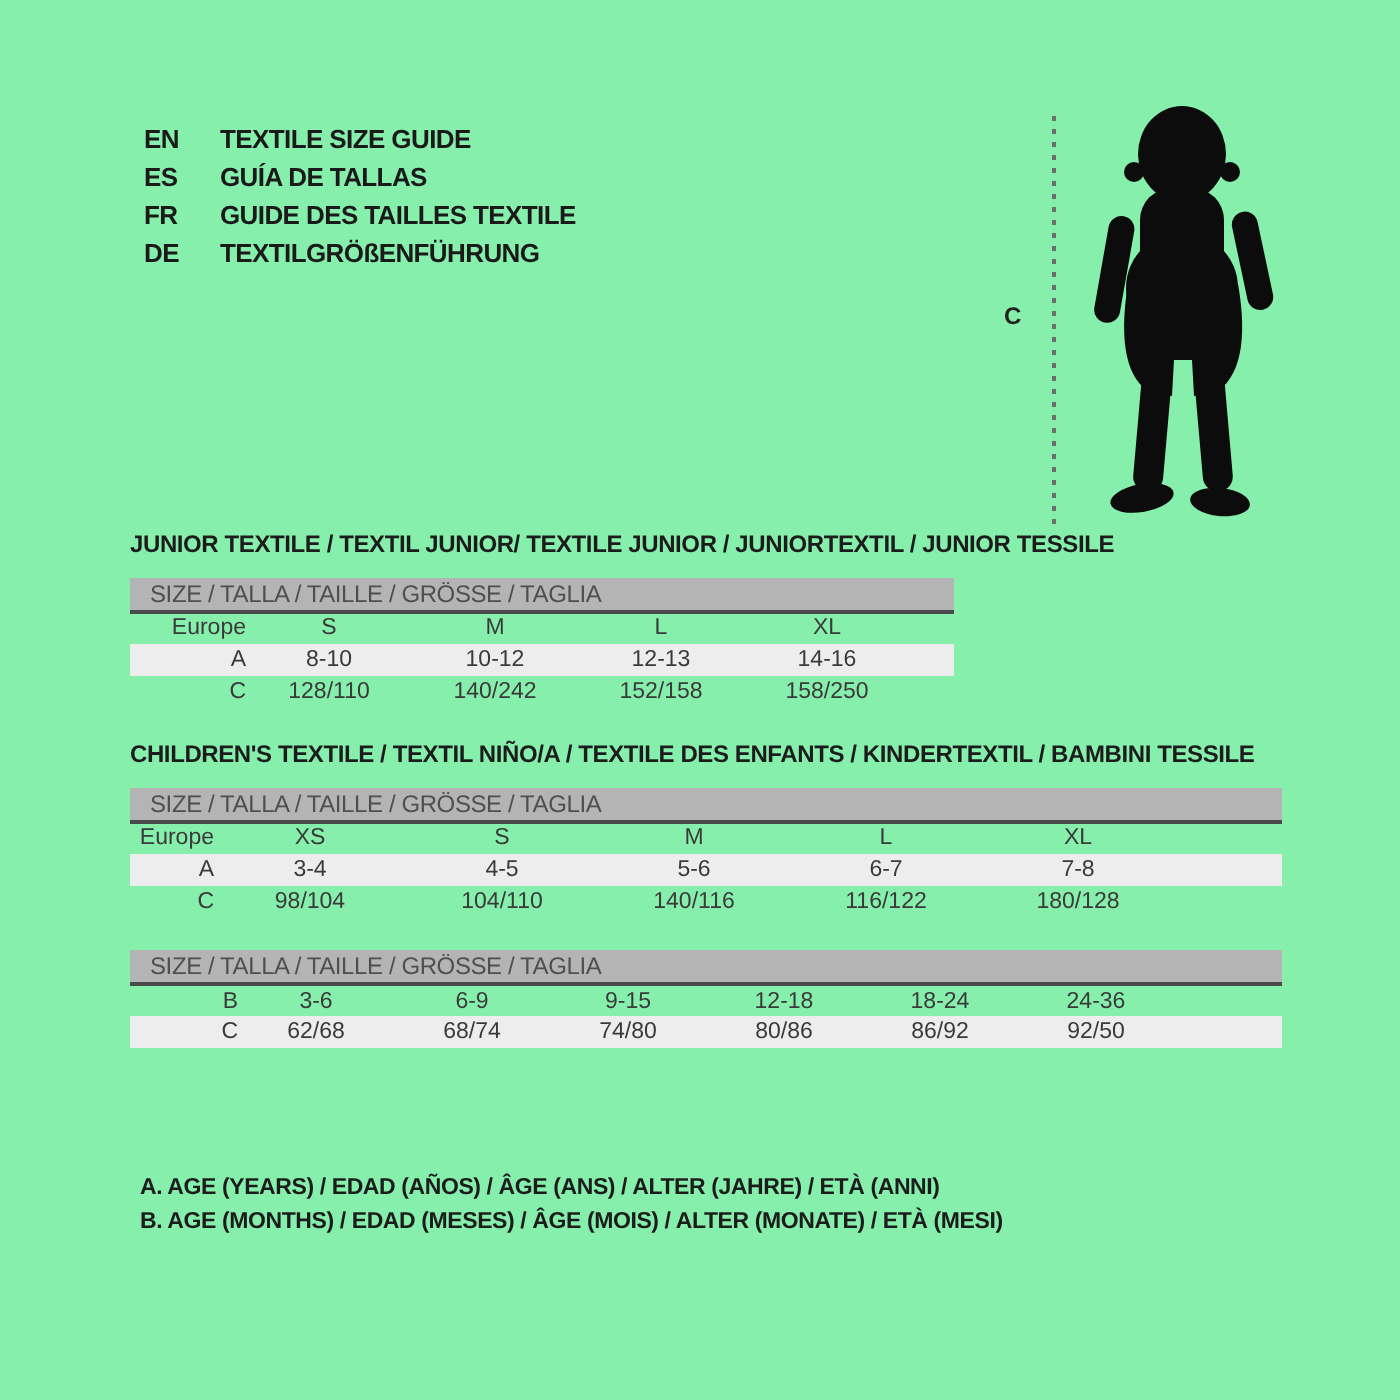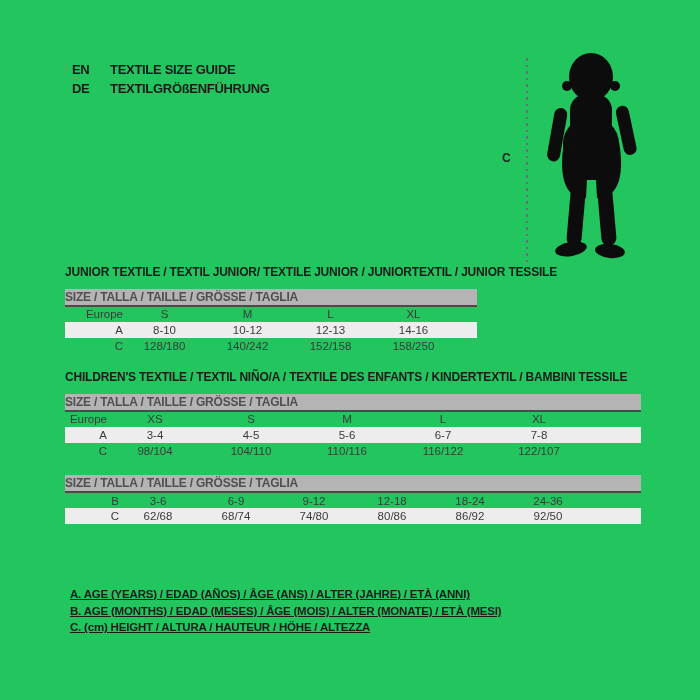--- a/index.html
+++ b/index.html
@@ -1,18 +1,18 @@
 <!DOCTYPE html>
 <html style="--c-bar: #b4b4b4; --c-shade: #ededed; --c-bartext: #4f4f4f; --c-text: #1a1a1a;"><head>
 <meta charset="utf-8">
 <style>
   * { margin:0; padding:0; box-sizing:border-box; }
   html,body { background:#fff; }
   .page {
-    position:relative; width:700px; height:700px; background:#22c55e;
+    position:relative; width:700px; height:700px; background:#86efac;
     font-family:"Liberation Sans", sans-serif; color:var(--c-text,#1a1a1a);
     overflow:hidden;
   }
   
   .lang-block { position:absolute; left:72px; top:60px; }
   .lang-row { display:flex; height:19px; align-items:center;
               font-weight:bold; font-size:13px; letter-spacing:-0.3px; }
   .lang-code { width:38px; }
   
   .dotted-line { position:absolute; left:526px; top:58px; width:2px; height:204px;
@@ -26,40 +26,48 @@
   .table-section.sec0 { top:0; }
   .table-section.sec1 { top:105px; }
   .table-section.sec2 { top:210px; }
   .table-title { font-weight:bold; font-size:12px; line-height:14.5px;
     color:#1c1c1c; margin-bottom:9px; letter-spacing:-0.2px; white-space:nowrap; }
   table.size-table { border-collapse:collapse; table-layout:fixed;
     font-size:11.5px; color:#3a3a3a; }
   .sec0 table.size-table { width:412px; }
   .sec1 table.size-table, .sec2 table.size-table { width:576px; }
   th.bar { background:var(--c-bar,#b4b4b4); color:var(--c-bartext,#4f4f4f);
-    text-align:left; font-size:12px; font-weight:bold; height:17px;
-    padding:1px 0; border-bottom:2px solid #4a4a4a; letter-spacing:-0.2px;
+    text-align:left; font-size:12px; font-weight:normal; height:17px;
+    padding:1px 10px; border-bottom:2px solid #4a4a4a; letter-spacing:-0.2px;
     white-space:nowrap; overflow:hidden; }
   td { height:16px; text-align:center; padding:0; white-space:nowrap; }
   td.rlabel { text-align:right; padding-left:4px; }
   tr.shaded { background:var(--c-shade,#ededed); }
   
   .notes { position:absolute; left:70px; top:586px; }
   .note-line { font-weight:bold; font-size:11.5px; line-height:16.5px;
-    letter-spacing:-0.2px; color:#1c1c1c; white-space:nowrap;text-decoration:underline; }
+    letter-spacing:-0.2px; color:#1c1c1c; white-space:nowrap; }
 </style>
 </head>
 <body>
 
 <div class="page">
 
   <div class="lang-block">
       <div class="lang-row">
         <span class="lang-code">EN</span>
         <span class="lang-label">TEXTILE SIZE GUIDE</span>
+      </div>
+      <div class="lang-row">
+        <span class="lang-code">ES</span>
+        <span class="lang-label">GUÍA DE TALLAS</span>
+      </div>
+      <div class="lang-row">
+        <span class="lang-code">FR</span>
+        <span class="lang-label">GUIDE DES TAILLES TEXTILE</span>
       </div>
       <div class="lang-row">
         <span class="lang-code">DE</span>
         <span class="lang-label">TEXTILGRÖßENFÜHRUNG</span>
       </div>
     </div>
 
   <div class="dotted-line"></div>
   <span class="height-label">C</span>
   <svg class="baby-svg" viewBox="0 0 106 214" aria-hidden="true">
@@ -116,21 +124,21 @@
             <tr class="shaded">
               <td class="rlabel">A</td>
               <td class="val">8-10</td>
               <td class="val">10-12</td>
               <td class="val">12-13</td>
               <td class="val">14-16</td>
               <td class="filler"></td>
             </tr>
             <tr>
               <td class="rlabel">C</td>
-              <td class="val">128/180</td>
+              <td class="val">128/110</td>
               <td class="val">140/242</td>
               <td class="val">152/158</td>
               <td class="val">158/250</td>
               <td class="filler"></td>
             </tr>
           </tbody>
         </table>
       </div>
       <div class="table-section sec1">
         <div class="table-title">
@@ -167,23 +175,23 @@
               <td class="val">4-5</td>
               <td class="val">5-6</td>
               <td class="val">6-7</td>
               <td class="val">7-8</td>
               <td class="filler"></td>
             </tr>
             <tr>
               <td class="rlabel">C</td>
               <td class="val">98/104</td>
               <td class="val">104/110</td>
-              <td class="val">110/116</td>
+              <td class="val">140/116</td>
               <td class="val">116/122</td>
-              <td class="val">122/107</td>
+              <td class="val">180/128</td>
               <td class="filler"></td>
             </tr>
           </tbody>
         </table>
       </div>
       <div class="table-section sec2">
         <table class="size-table">
           <colgroup>
             <col style="width: 54px;">
             <col style="width: 78px;">
@@ -197,21 +205,21 @@
           <thead>
             <tr>
               <th class="bar" colspan="8">SIZE / TALLA / TAILLE / GRÖSSE / TAGLIA</th>
             </tr>
           </thead>
           <tbody>
             <tr>
               <td class="rlabel">B</td>
               <td class="val">3-6</td>
               <td class="val">6-9</td>
-              <td class="val">9-12</td>
+              <td class="val">9-15</td>
               <td class="val">12-18</td>
               <td class="val">18-24</td>
               <td class="val">24-36</td>
               <td class="filler"></td>
             </tr>
             <tr class="shaded">
               <td class="rlabel">C</td>
               <td class="val">62/68</td>
               <td class="val">68/74</td>
               <td class="val">74/80</td>
@@ -221,16 +229,15 @@
               <td class="filler"></td>
             </tr>
           </tbody>
         </table>
       </div>
     </div>
 
   <div class="notes">
       <div class="note-line">A. AGE (YEARS) / EDAD (AÑOS) / ÂGE (ANS) / ALTER (JAHRE) / ETÀ (ANNI)</div>
       <div class="note-line">B. AGE (MONTHS) / EDAD (MESES) / ÂGE (MOIS) / ALTER (MONATE) / ETÀ (MESI)</div>
-      <div class="note-line">C. (cm) HEIGHT / ALTURA / HAUTEUR / HÖHE / ALTEZZA</div>
     </div>
 
 </div>
 
 </body></html>

